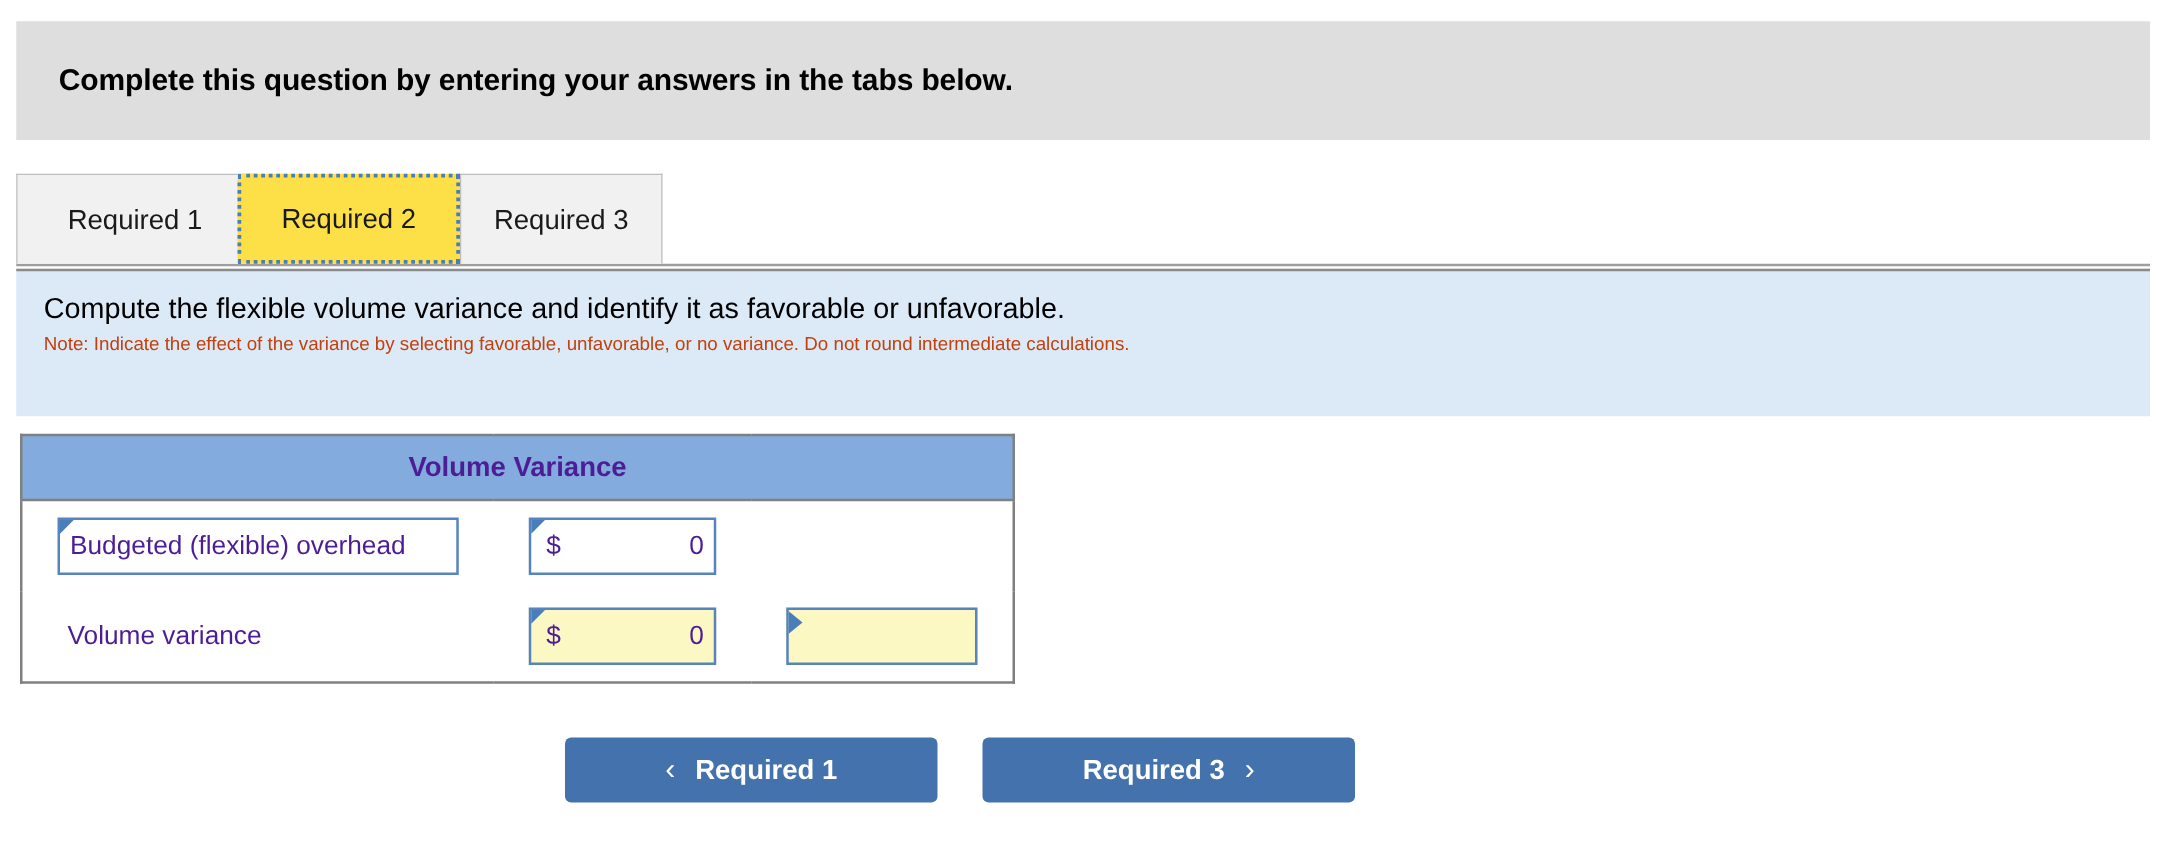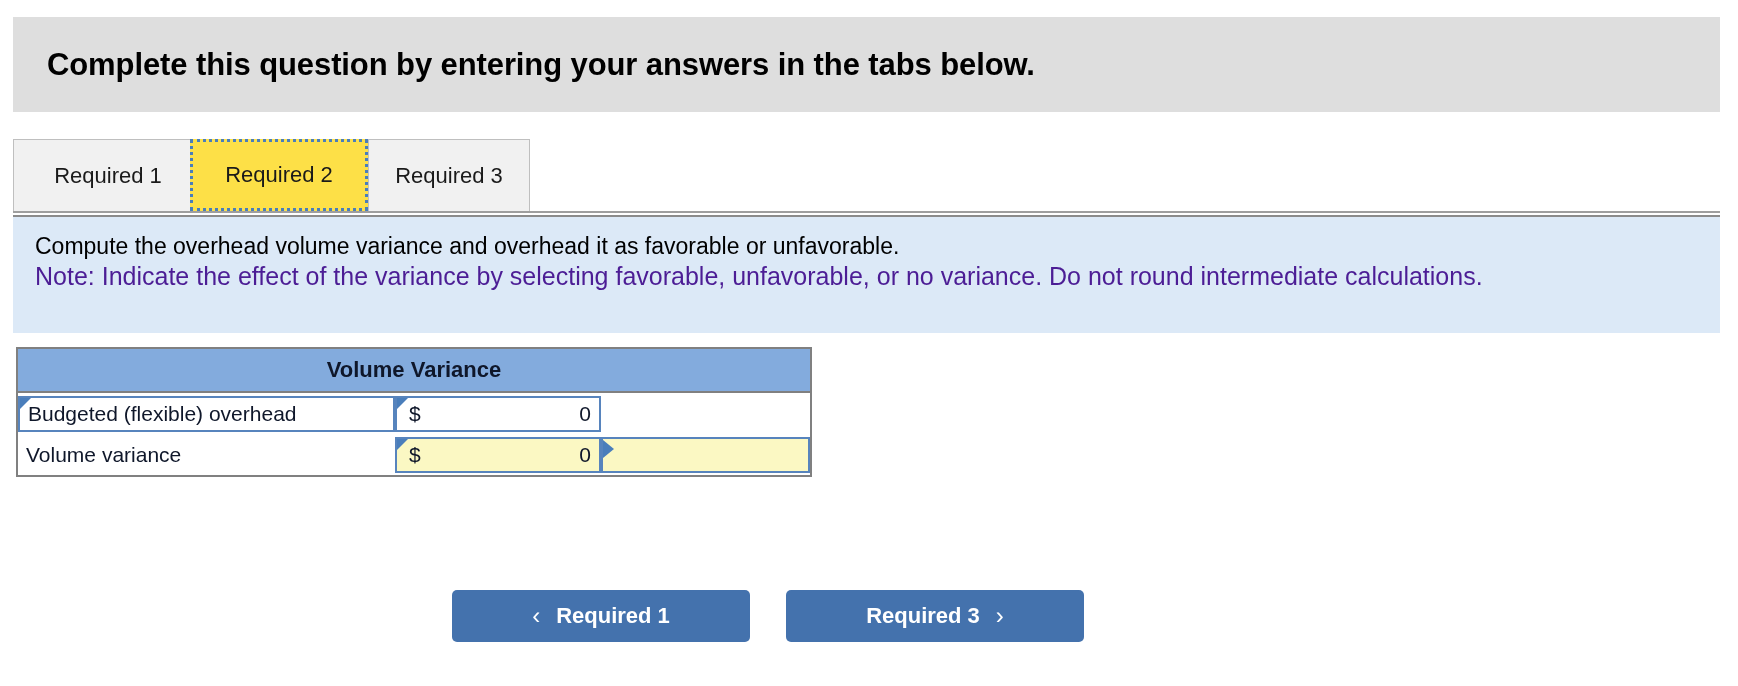--- a/index.html
+++ b/index.html
@@ -16,21 +16,21 @@
   
   .banner {
     position: absolute;
     left: 13px; top: 17px;
     width: 1707px; height: 95px;
     background: #dedede;
     display: flex; align-items: center;
   }
   .banner-text {
     margin-left: 34px;
-    font-size: 31px;
+    font-size: 24px;
     font-weight: bold;
     color: #000000;
     letter-spacing: -0.1px;
   }
 
   
   .tabstrip {
     position: absolute;
     left: 13px; top: 139px;
     width: 1707px; height: 74px;
@@ -64,35 +64,35 @@
   
   .instr {
     position: absolute;
     left: 13px; top: 215px;
     width: 1707px; height: 118px;
     background: #dce9f7;
     border-top: 2px solid #8b8b8b;
     padding: 14px 22px 0 22px;
   }
   .instr-line { font-size: 23px; line-height: 30px; color: #000000; }
-  .instr-note { font-size: 25px; line-height: 30px; color: #4c1d95; }
+  .instr-note { font-size: 15px; line-height: 30px; color: #c2410c; }
 
   
   .tbl {
     position: absolute;
     left: 16px; top: 347px;
     width: 794px;
     border-collapse: collapse;
     table-layout: fixed;
   }
   .tbl td {
-    padding: 0;
+    padding: 12px;
     height: 42px;
     font-size: 21px;
-    color: #0f172a;
+    color: #4c1d95;
     vertical-align: middle;
     background: #ffffff;
   }
   .col-label { width: 378px; }
   .col-amt   { width: 206px; }
   .col-eff   { width: 210px; }
 
   .thead td {
     background: #83abdd;
     border: 2px solid #808080;
@@ -102,22 +102,22 @@
     height: 44px;
   }
 
   .row-outer { border-left: 2px solid #808080; border-right: 2px solid #808080; }
   .row-last  { border-bottom: 2px solid #808080; }
 
   
   .cell-box {
     position: relative;
     border: 2px solid #5784bd;
-    height: 36px;
-    margin: 1px 0;
+    height: 46px;
+    margin: 1px 16px;
     background: #ffffff;
     display: flex; align-items: center;
     cursor: text;
   }
   .cell-box.yellow { background: #fbf8c3; }
   .cell-box.plain  { border: none; background: transparent; }
 
   
   .marker {
     position: absolute;
@@ -177,21 +177,21 @@
     </div>
     <div class="tab t2 active">
       <span>Required 2</span>
     </div>
     <div class="tab t3">
       <span>Required 3</span>
     </div>
   </div>
 
   <div class="instr">
-    <div class="instr-line">Compute the overhead volume variance and overhead it as favorable or unfavorable.</div>
+    <div class="instr-line">Compute the flexible volume variance and identify it as favorable or unfavorable.</div>
     <div class="instr-note">Note: Indicate the effect of the variance by selecting favorable, unfavorable, or no variance. Do not round intermediate calculations.</div>
   </div>
 
   <table class="tbl">
     <colgroup>
       <col class="col-label">
         <col class="col-amt">
         <col class="col-eff">
     </colgroup>
     <tbody>

